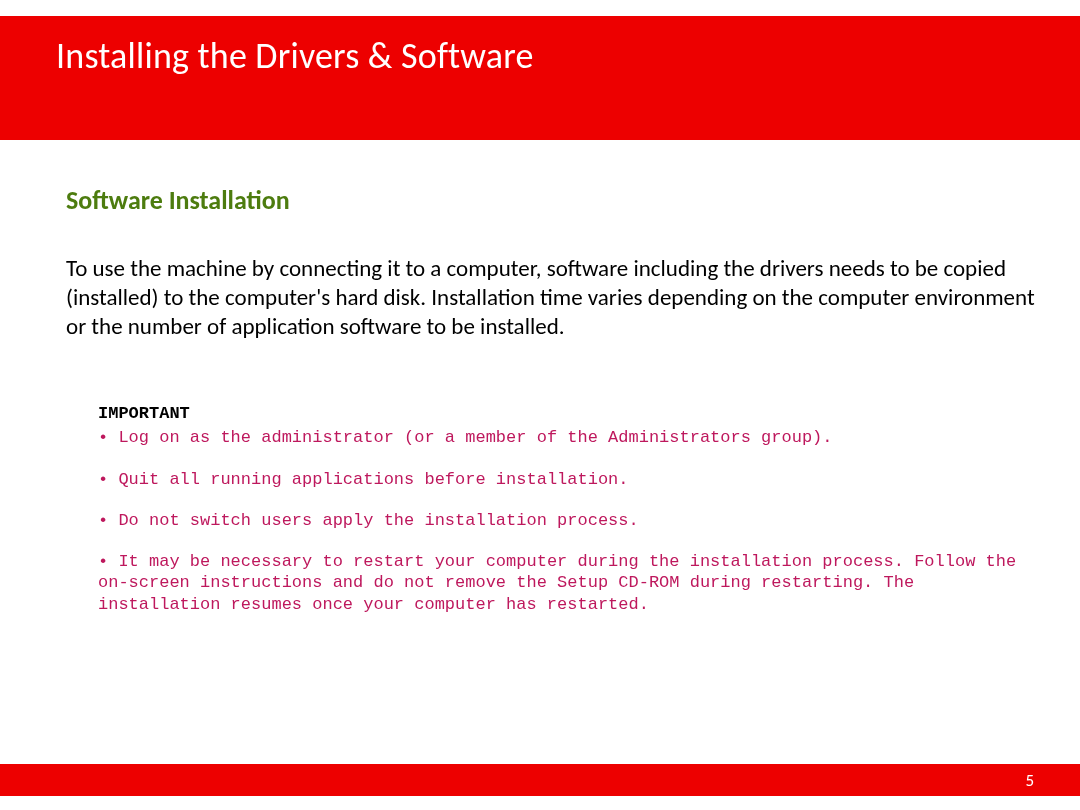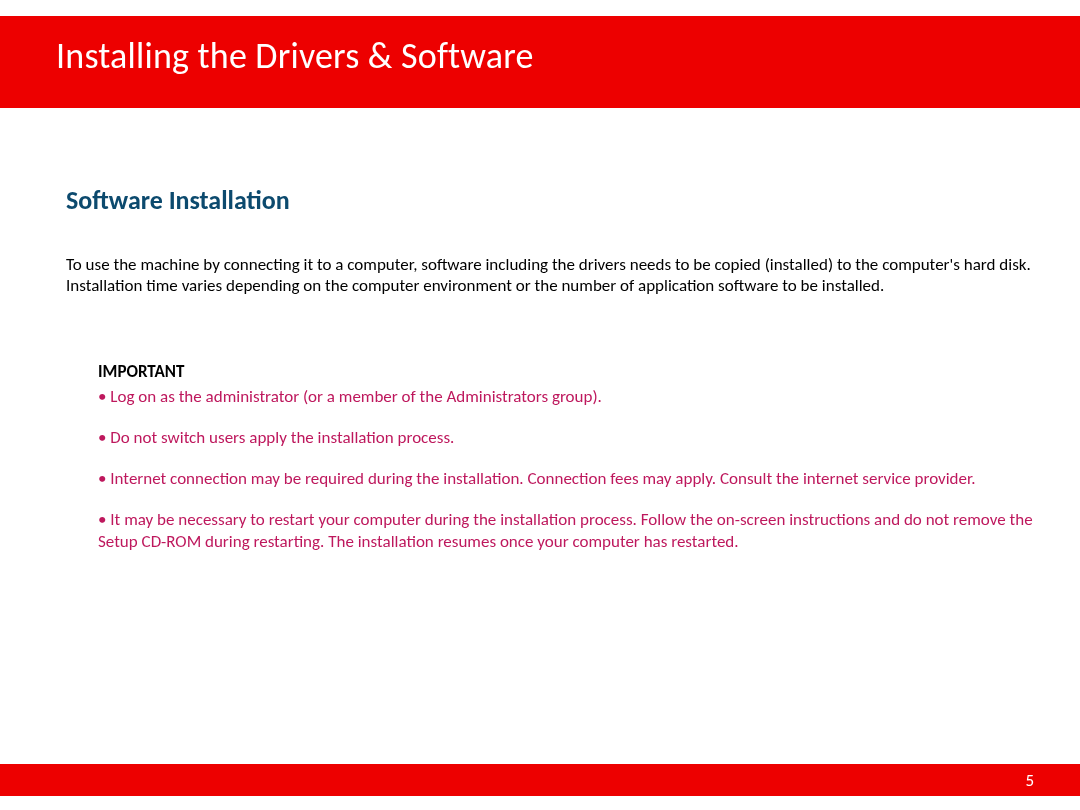--- a/index.html
+++ b/index.html
@@ -3,51 +3,51 @@
 <meta charset="utf-8">
 <style>
   * { margin: 0; padding: 0; box-sizing: border-box; }
   html, body { width: 1080px; height: 810px; font-family: Calibri, "Segoe UI", Arial, sans-serif; background: #fff; }
   .page { width: 1080px; height: 810px; position: relative; background: #fff; }
   .header-band {
     position: absolute;
     top: 16px;
     left: 0;
     width: 100%;
-    height: 92px;
+    height: 124px;
     background: #ed0000;
     display: flex;
     align-items: flex-start;
   }
   .header-title {
     color: #fff;
     font-size: 36px;
     font-weight: 400;
     padding: 18px 0 0 56px;
     letter-spacing: 0.2px;
   }
   .content {
     position: absolute;
     top: 184px;
     left: 66px;
     right: 40px;
   }
   .section-title {
-    color: #0c4a6e;
+    color: #4d7c0f;
     font-size: 26px;
     font-weight: 700;
     margin-bottom: 38px;
   }
   .intro {
     color: #000;
-    font-size: 17px;
+    font-size: 23px;
     line-height: 1.25;
     margin-bottom: 64px;
   }
-  .important-block { padding-left: 32px; }
+  .important-block { padding-left: 32px; font-family: Liberation Mono, monospace; }
   .important-label {
     font-weight: 700;
     font-size: 17px;
     margin-bottom: 4px;
   }
   .bullets { list-style: none; }
   .bullets li {
     color: #be185d;
     font-size: 17px;
     line-height: 1.25;
@@ -83,22 +83,22 @@
   </div>
 
   <div class="content">
     <div class="section-title">Software Installation</div>
     <div class="intro">To use the machine by connecting it to a computer, software including the drivers needs to be copied (installed) to the computer's hard disk. Installation time varies depending on the computer environment or the number of application software to be installed.</div>
 
     <div class="important-block">
       <div class="important-label">IMPORTANT</div>
       <ul class="bullets">
         <li>Log on as the administrator (or a member of the Administrators group).</li>
+        <li>Quit all running applications before installation.</li>
         <li>Do not switch users apply the installation process.</li>
-        <li>Internet connection may be required during the installation. Connection fees may apply. Consult the internet service provider.</li>
         <li>It may be necessary to restart your computer during the installation process. Follow the on-screen instructions and do not remove the Setup CD-ROM during restarting. The installation resumes once your computer has restarted.</li>
       </ul>
     </div>
   </div>
 
   <div class="footer-band">
     <div class="page-num">5</div>
   </div>
 
 </div>

